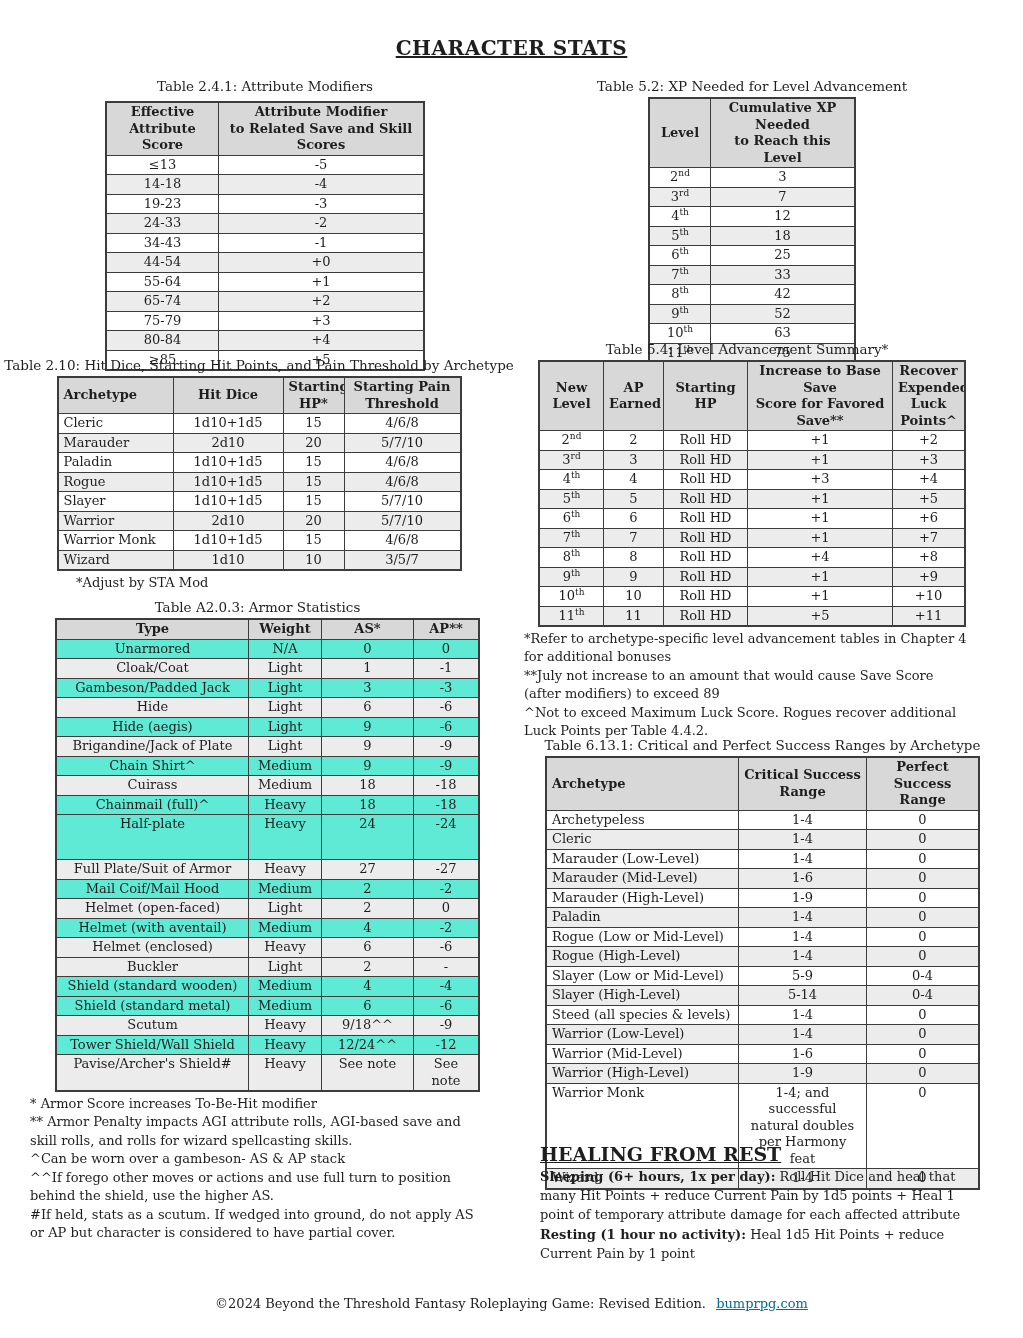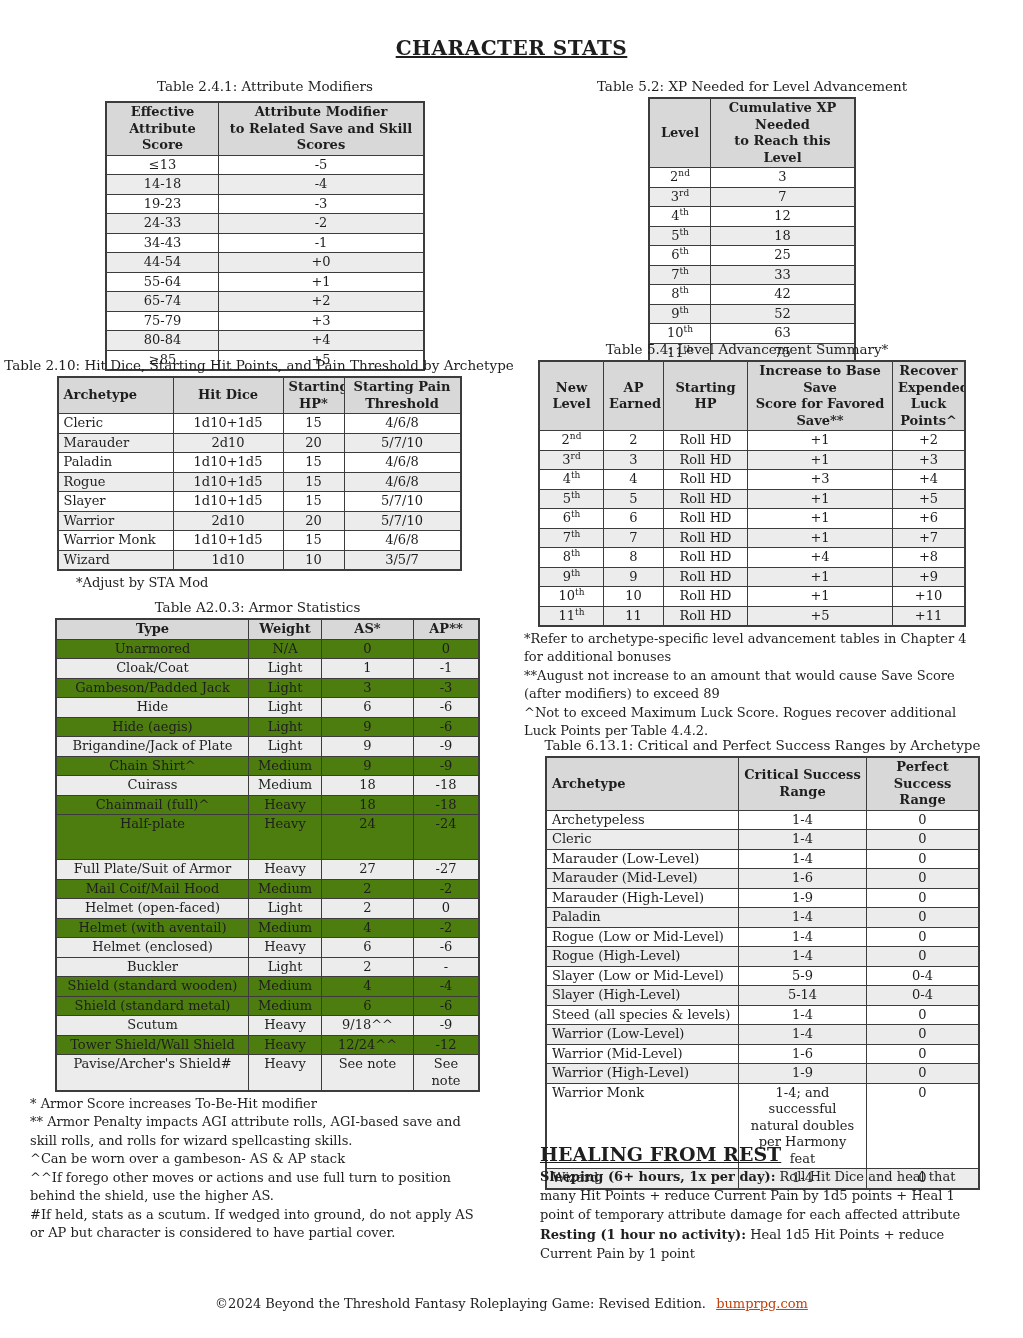--- a/index.html
+++ b/index.html
@@ -42,21 +42,21 @@
   .tbl-adv th:nth-child(2){width:49px}
   .tbl-adv th:nth-child(3){width:73px}
   .tbl-adv th:nth-child(4){width:134px}
 
   
   .tbl-armor{width:425px;margin-left:25px}
   .tbl-armor th:nth-child(1){width:181px}
   .tbl-armor th:nth-child(2){width:62px}
   .tbl-armor th:nth-child(3){width:81px}
   .tbl-armor th:nth-child(-n+2),.tbl-armor td:nth-child(-n+2){text-align:center}
-  .tbl-armor tbody tr{background:#4d7c0f}
+  .tbl-armor tbody tr{background:#5eead4}
   .tbl-armor tbody tr:nth-child(2),.tbl-armor tbody tr:nth-child(4),
   .tbl-armor tbody tr:nth-child(6),.tbl-armor tbody tr:nth-child(8),
   .tbl-armor tbody tr:nth-child(11),.tbl-armor tbody tr:nth-child(13),
   .tbl-armor tbody tr:nth-child(15),.tbl-armor tbody tr:nth-child(16),
   .tbl-armor tbody tr:nth-child(19),.tbl-armor tbody tr:nth-child(21){background:#ececec}
   .tbl-armor tbody tr:nth-child(10) td{height:42px}
 
   
   .tbl-crit{width:435px}
   .tbl-crit th:nth-child(1){width:181px}
@@ -64,21 +64,21 @@
   .tbl-crit th:nth-child(1),.tbl-crit td:nth-child(1){text-align:left}
 
   .page-title{font-size:20px;font-weight:600;letter-spacing:.5px;text-decoration:underline}
   .footnote-list{font-size:13px;line-height:1.42;margin-top:3px}
   .footnote-list div{margin:0}
   .fn-indent{padding-left:38px}
   .healing-heading{font-size:19px;font-weight:bold;text-decoration:underline;margin:0 0 2px 0}
   .healing-p{font-size:13px;line-height:1.48;margin:0}
   .healing-p b{font-weight:bold}
   .footer{font-size:13px;text-align:center}
-  .footer a{color:#c2410c;text-decoration:underline}
+  .footer a{color:#0369a1;text-decoration:underline}
 </style>
 </head>
 <body>
 
 <div class="block" id="block-title" style="top:36px;left:0;right:0;text-align:center">
   <span class="page-title">CHARACTER STATS</span>
 </div>
 
 <div class="block" style="left:105px;top:78px;width:320px">
   <div class="caption-wrap">
@@ -357,21 +357,21 @@
           <td>11<sup>th</sup></td>
           <td>11</td>
           <td>Roll HD</td>
           <td>+5</td>
           <td>+11</td>
         </tr>
       </tbody>
     </table>
   <div class="footnote-list">
       <div>*Refer to archetype-specific level advancement tables in Chapter 4 for additional bonuses</div>
-      <div>**August not increase to an amount that would cause Save Score (after modifiers) to exceed 89</div>
+      <div>**July not increase to an amount that would cause Save Score (after modifiers) to exceed 89</div>
       <div>^Not to exceed Maximum Luck Score.  Rogues recover additional Luck Points per Table 4.4.2.</div>
     </div>
 </div>
 
 <div class="block" style="left:30px;top:599px;width:455px">
   <div class="caption-wrap">
     <span class="caption">Table A2.0.3: Armor Statistics</span>
   </div>
   <table class="tbl-armor">
       <thead>

